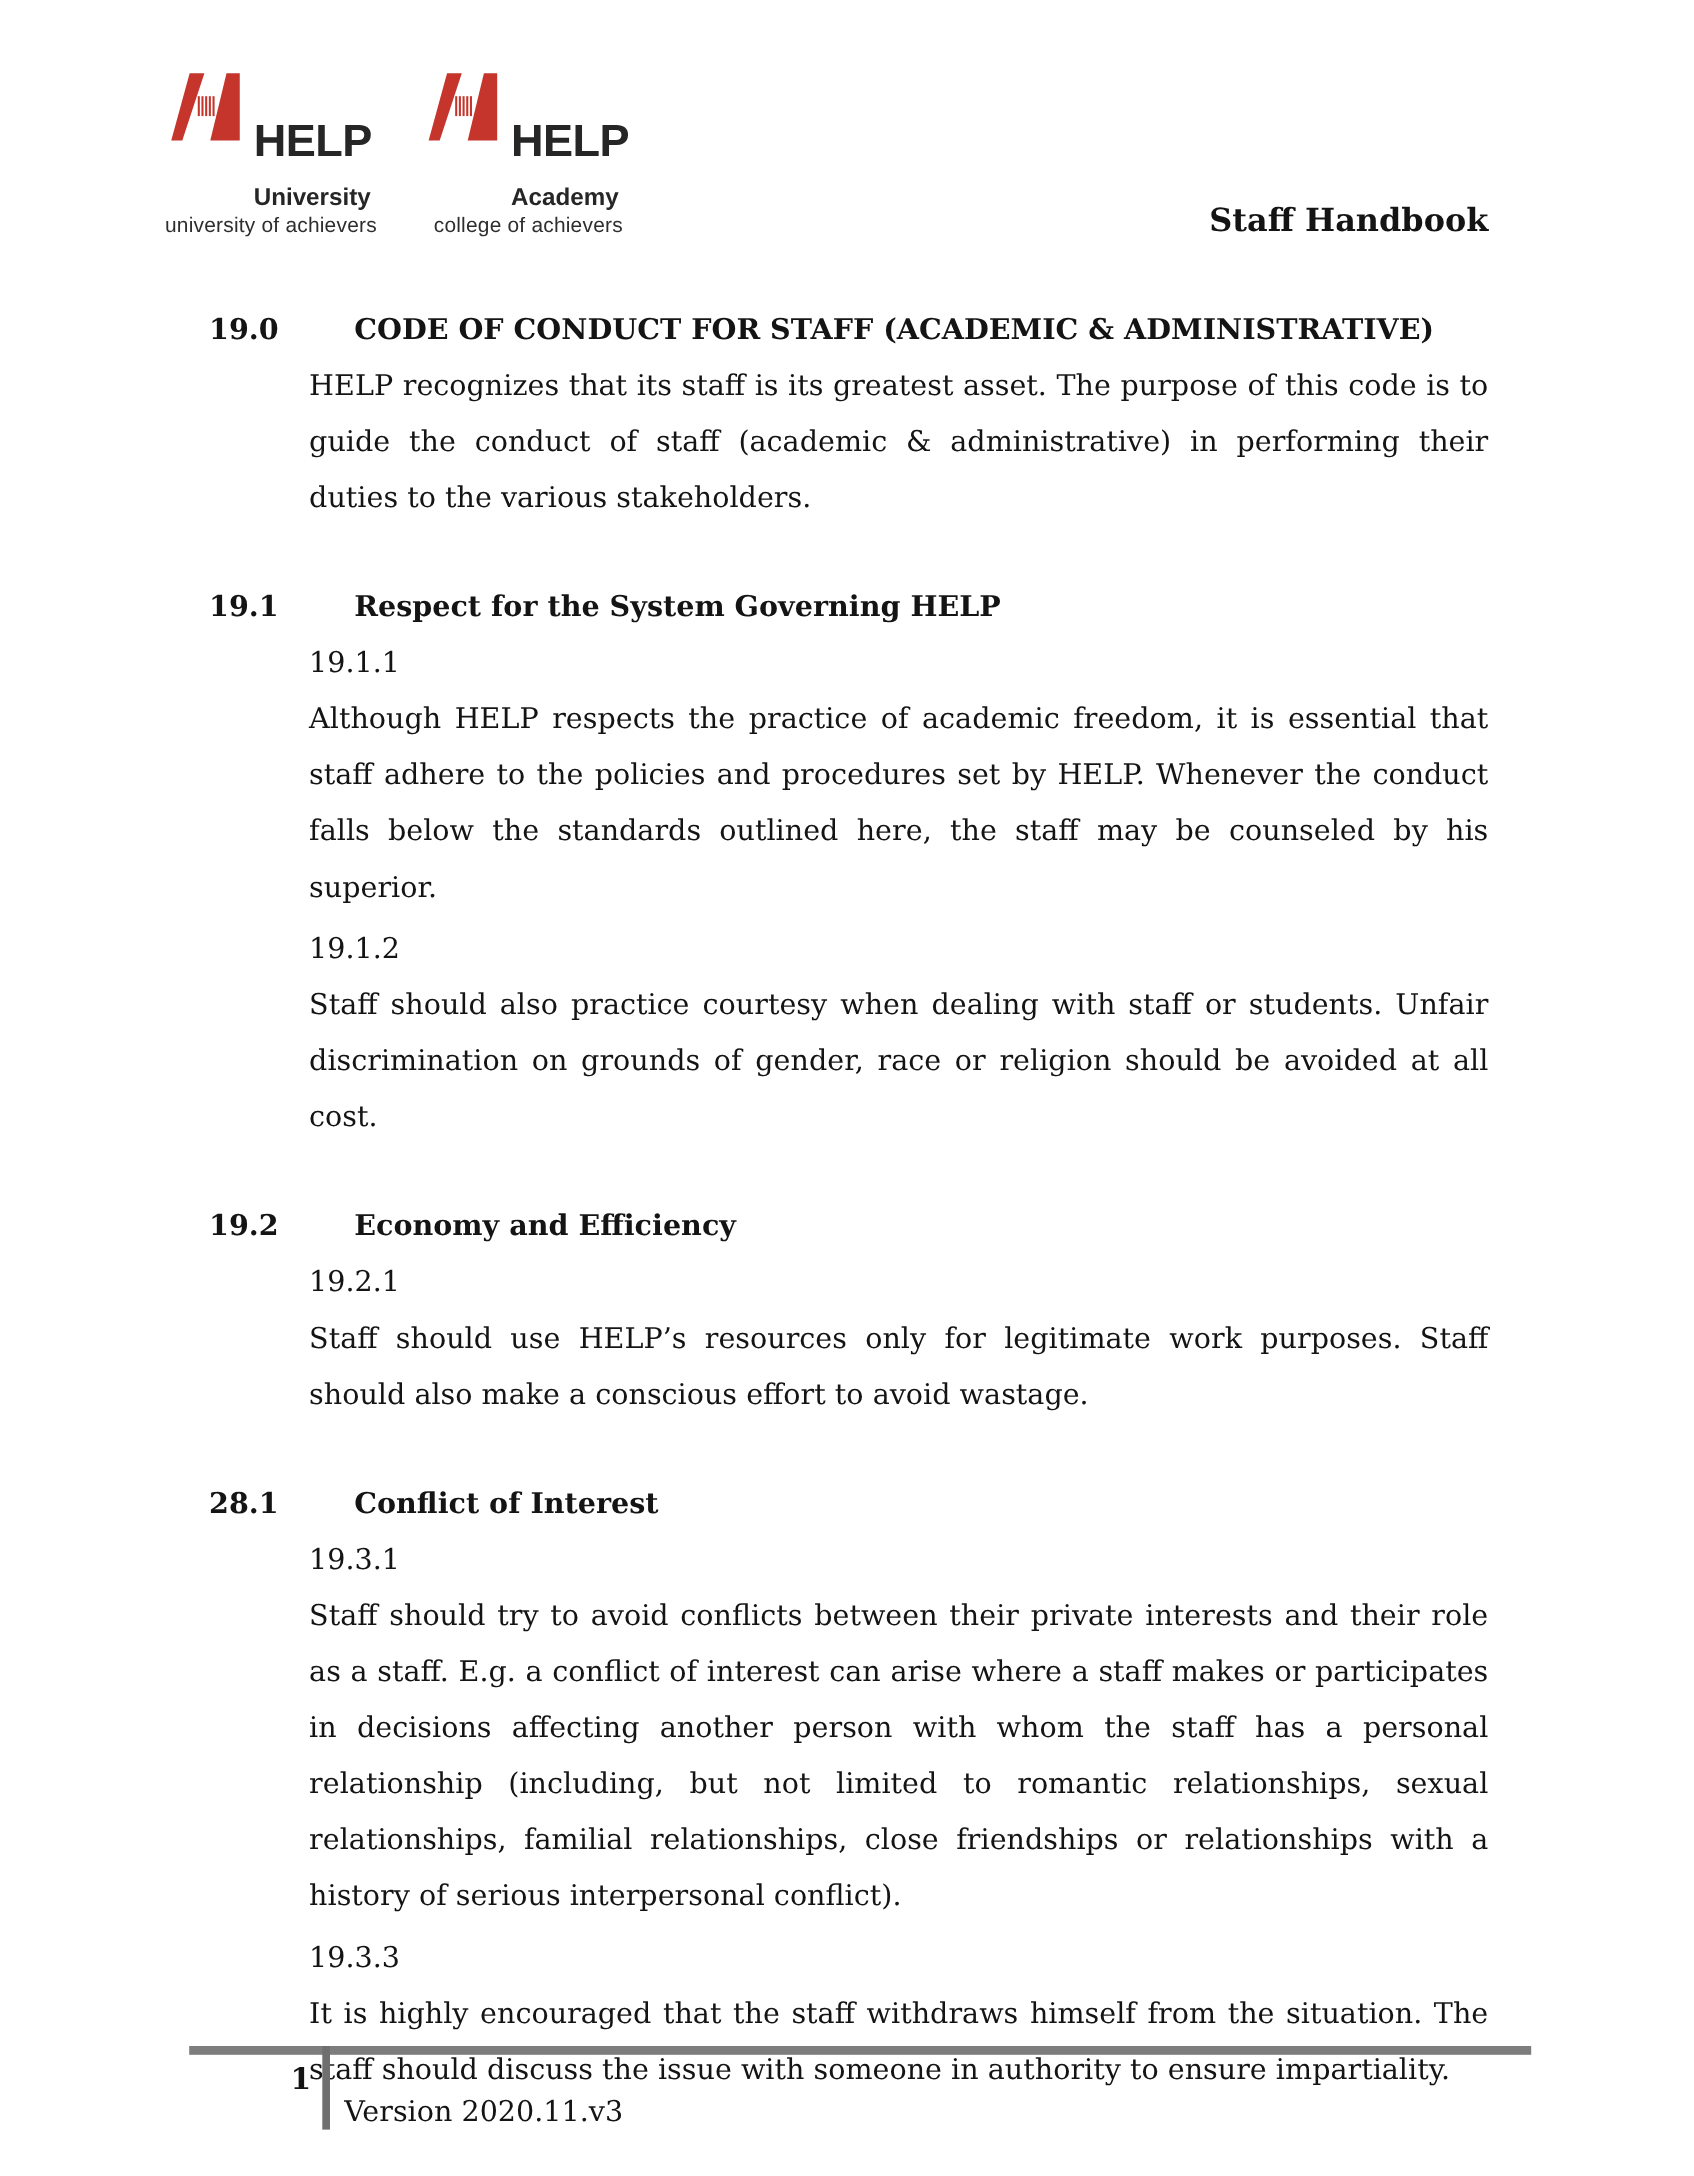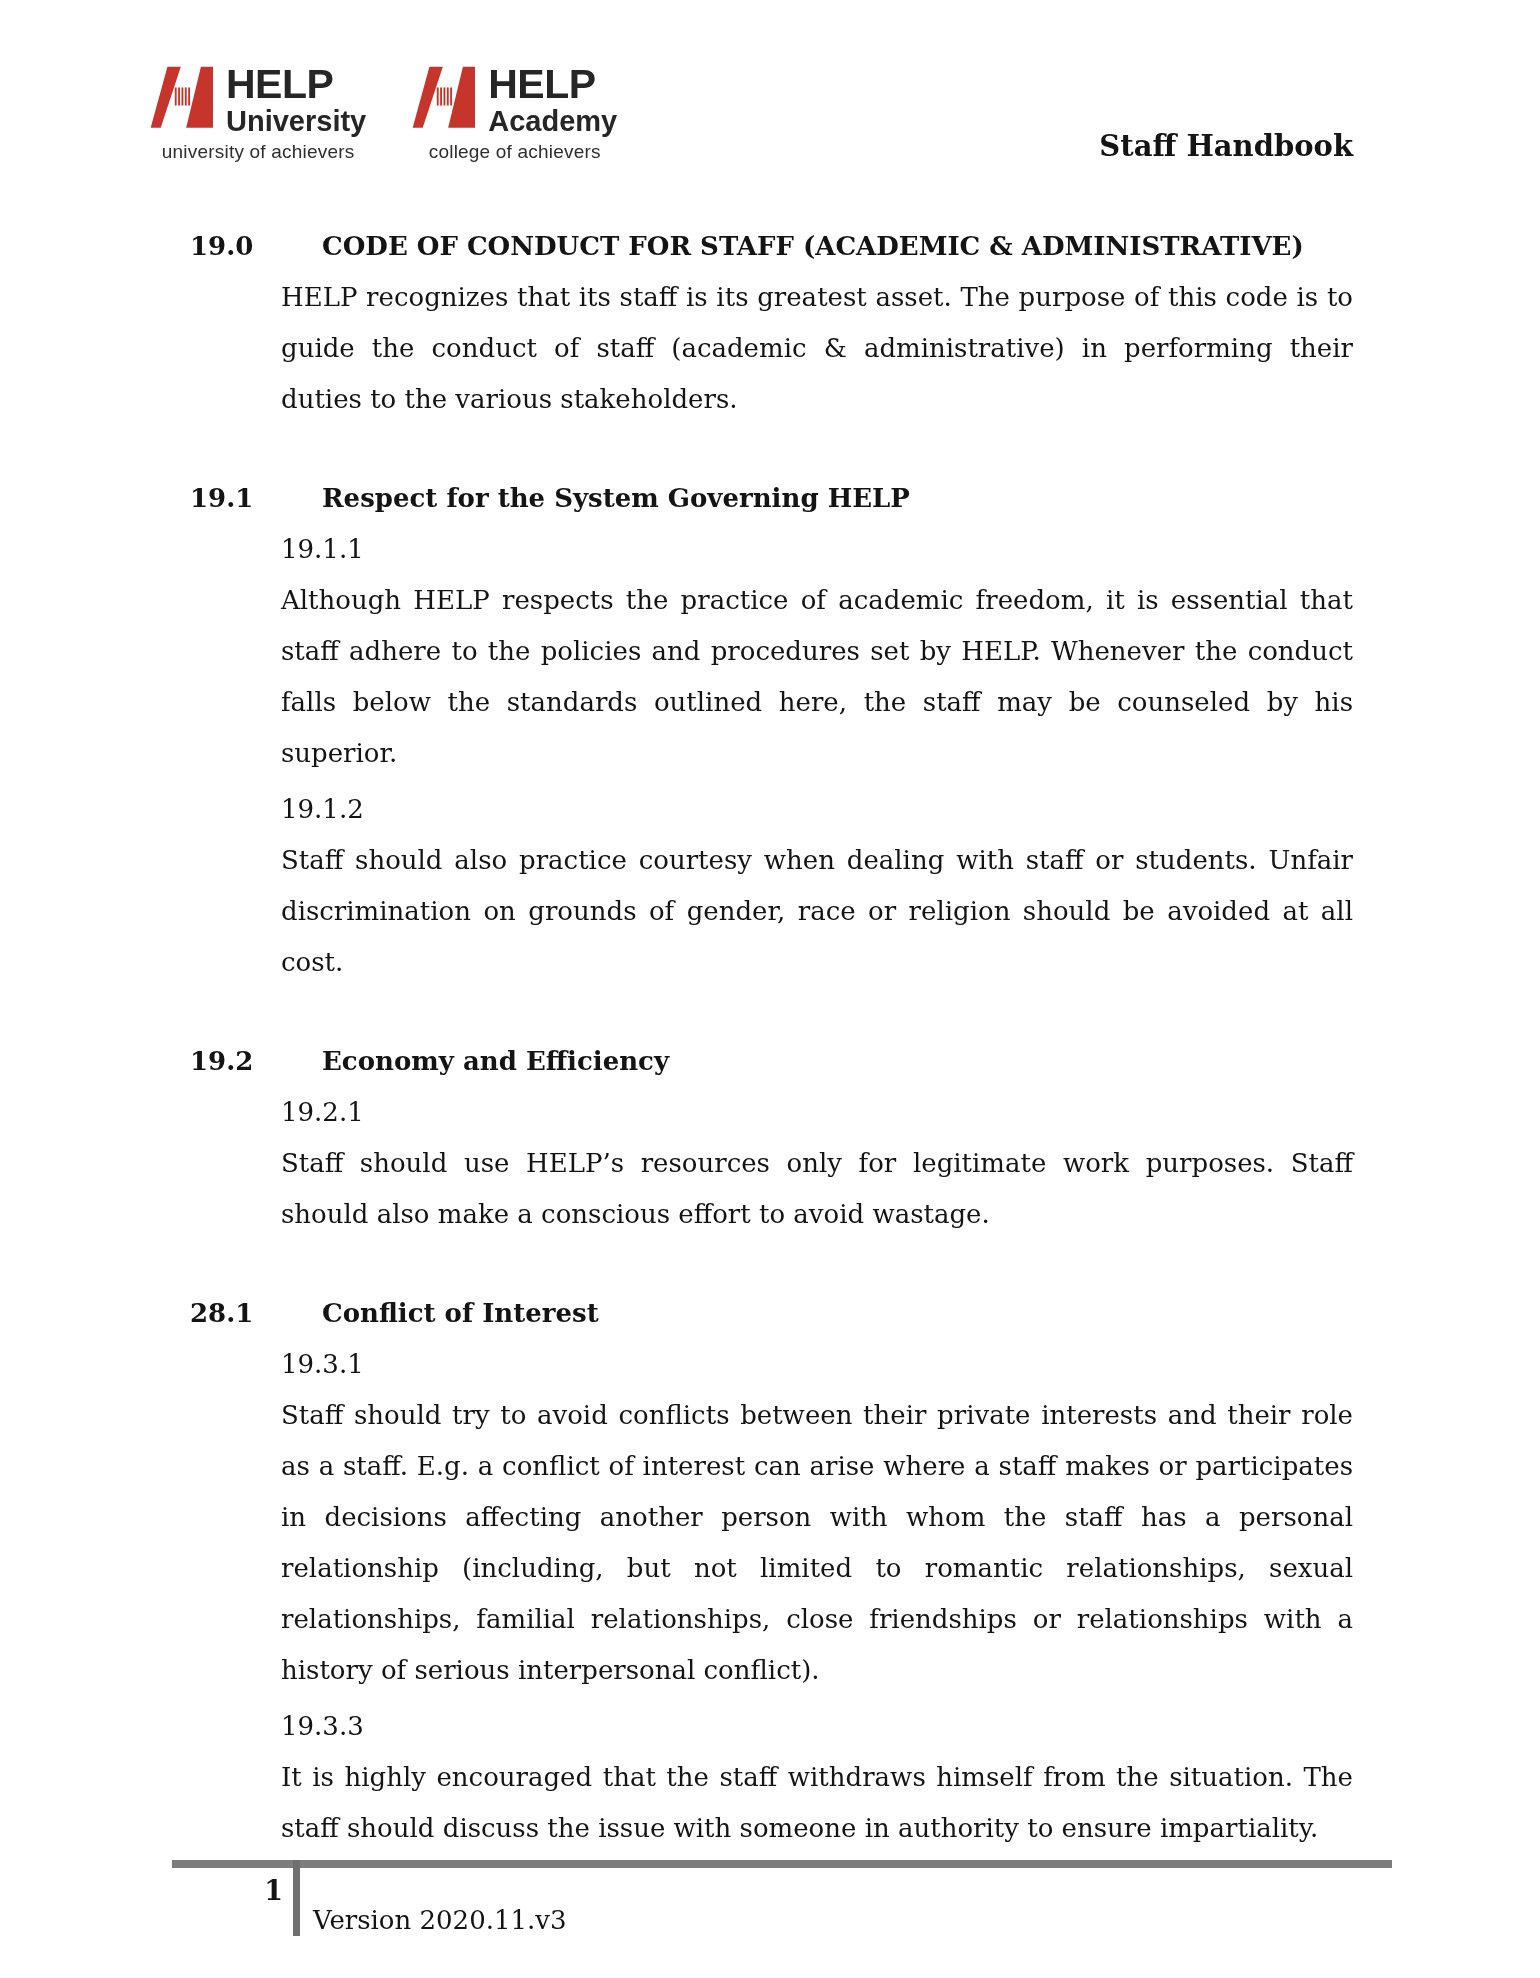--- a/index.html
+++ b/index.html
@@ -11,22 +11,22 @@
     color:#141414;
   }
 
   
   .header { display:flex; align-items:flex-start; padding:64px 187px 0 150px; }
   .logo { display:flex; flex-direction:column; align-items:center; }
   .logo + .logo { margin-left:46px; }
   .logo-row { display:flex; align-items:flex-start; }
   .logo-mark { width:67px; height:67px; flex:none; }
   .logo-textcol { margin-left:9px; font-family:"Liberation Sans", sans-serif; font-weight:bold; color:#262626; line-height:1; }
-  .logo-name { font-size:41px; letter-spacing:-0.5px; }
-  .logo-line2 { font-size:29px; margin-top:2px; }
+  .logo-name { font-size:41px; letter-spacing:-0.5px;margin-top:44px; }
+  .logo-line2 { font-size:22px; margin-top:19px; }
   .logo-tagline { font-family:"Liberation Sans", sans-serif; font-size:19px; color:#2e2e2e; margin-top:5px; white-space:nowrap; letter-spacing:0.2px; }
   .doc-title { margin-left:auto; align-self:flex-end; font-weight:bold; font-size:29px; line-height:1.1; white-space:nowrap; }
 
   
   .main { margin:58px 187px 0 190px; font-size:26px; line-height:51px; }
   .section + .section { margin-top:48px; }
   .sec-head { display:flex; font-weight:bold;gap:41px; }
   .sec-num { width:91px; flex:none; }
   .sec-title { font-size:26px; font-weight:bold; white-space:nowrap; line-height:51px; }
   .intro { margin-left:91px; text-align:justify; }

